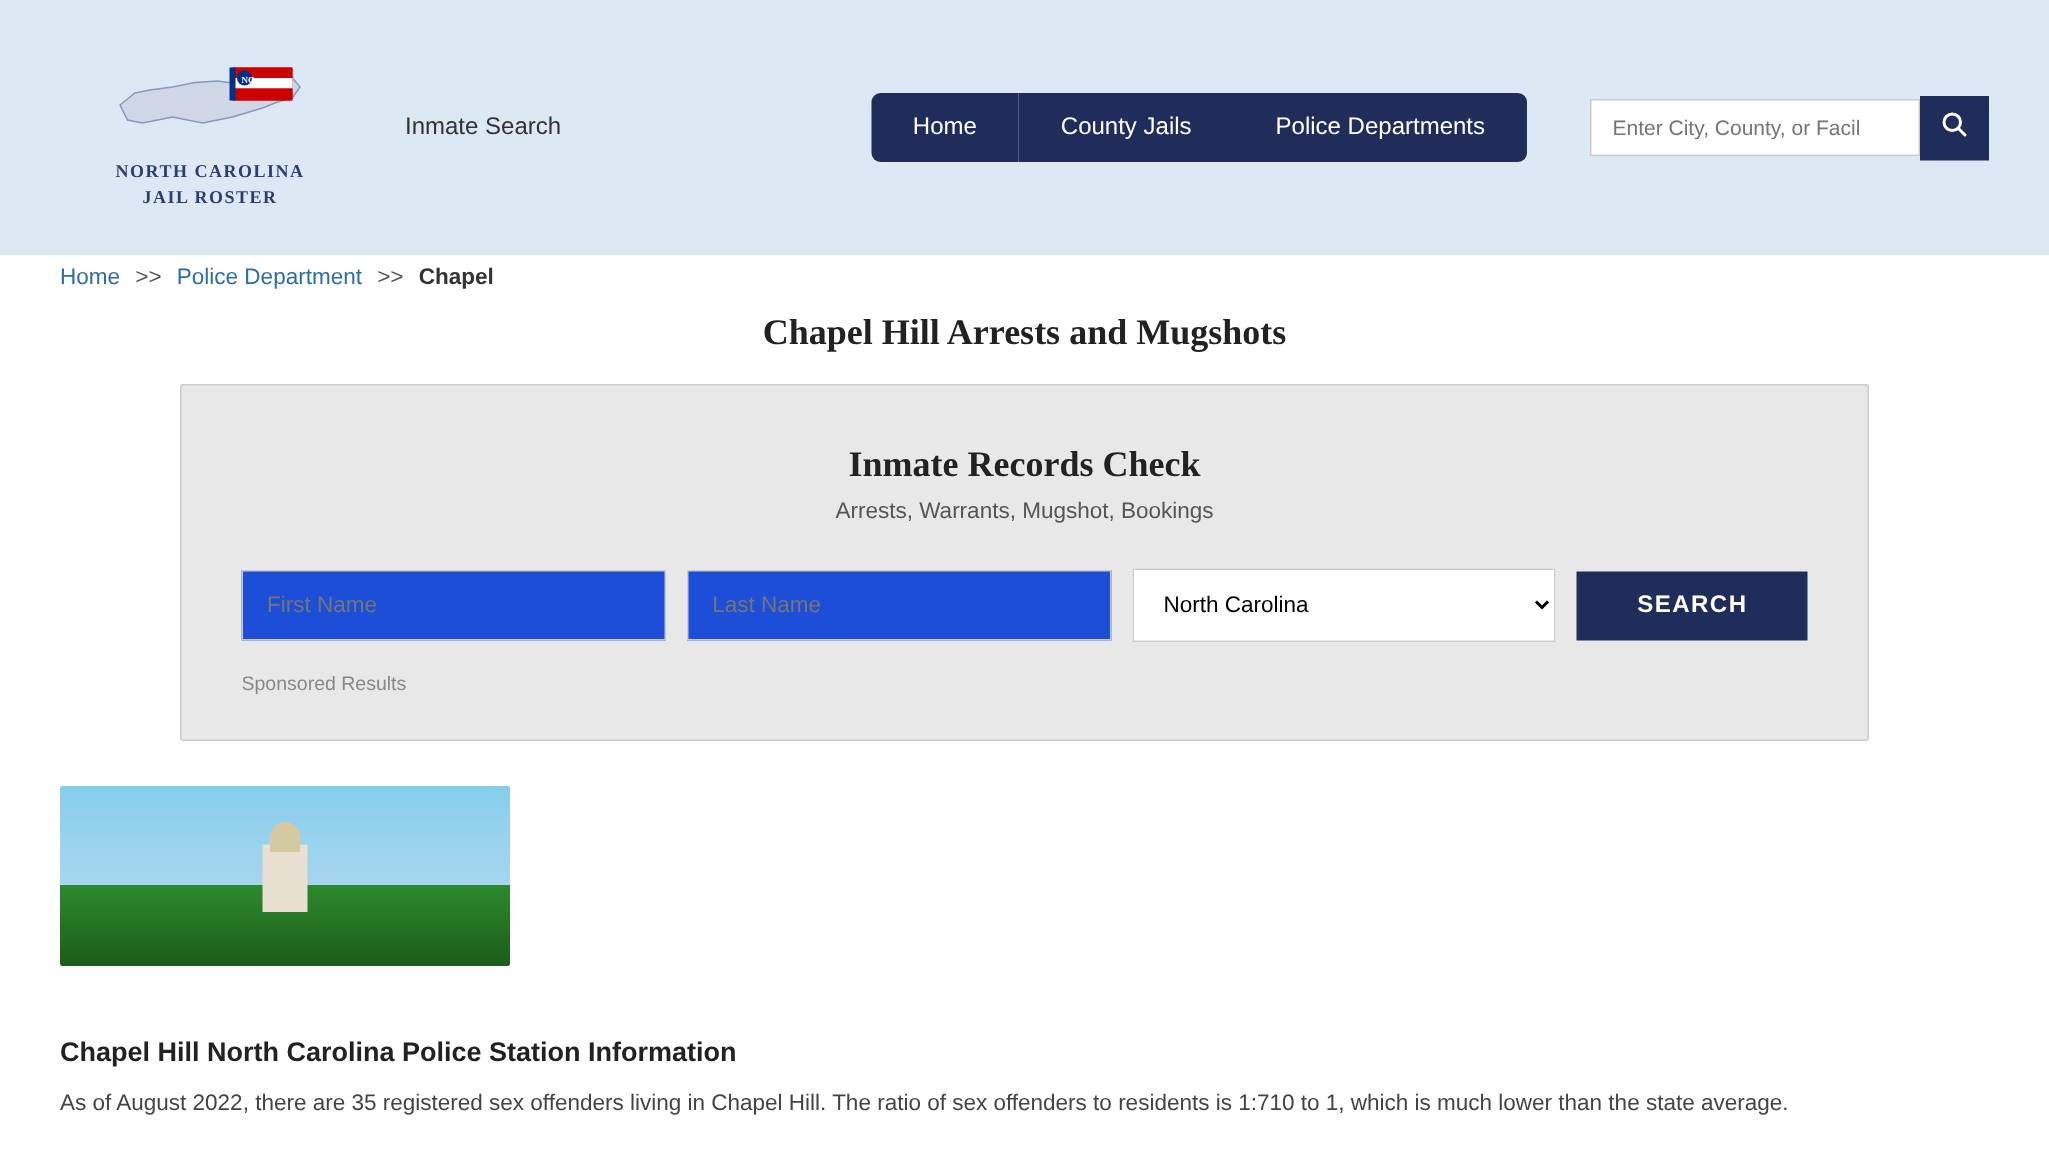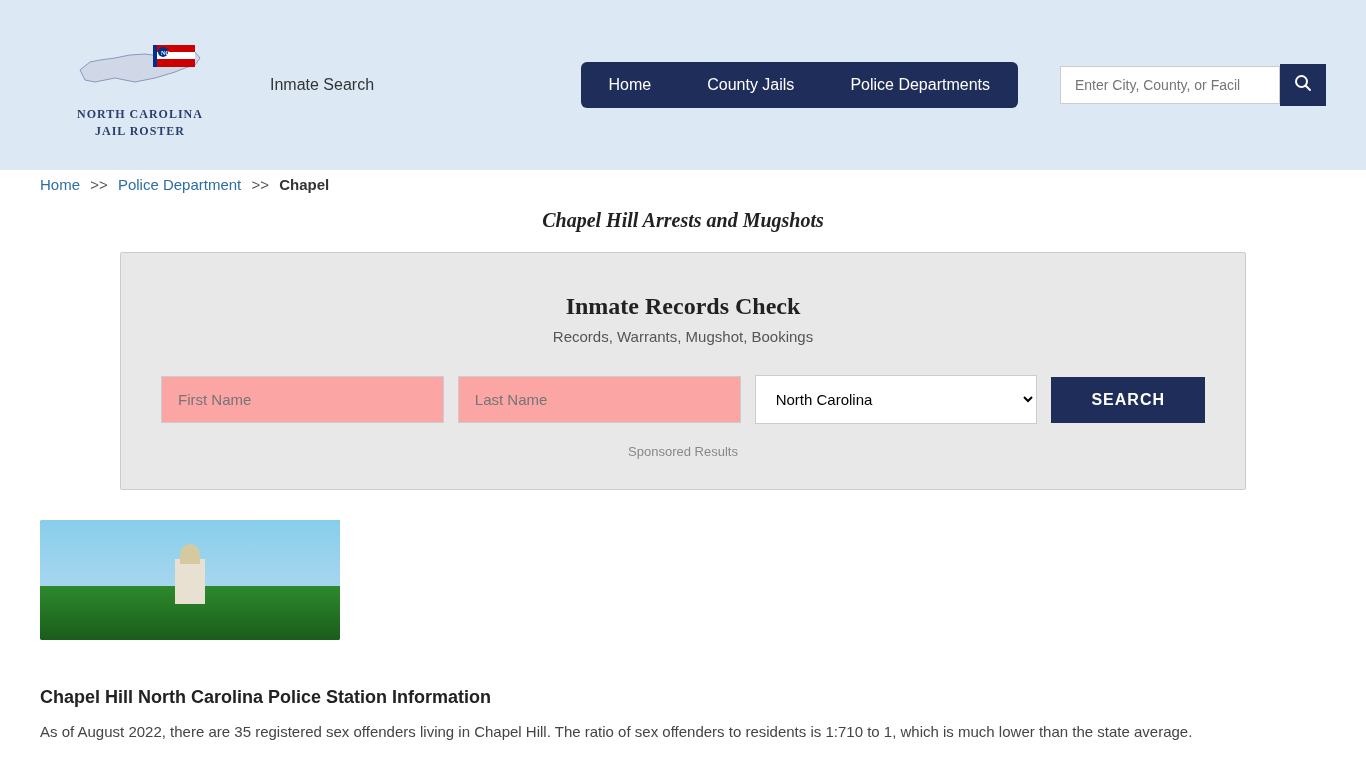--- a/index.html
+++ b/index.html
@@ -92,26 +92,25 @@
     .breadcrumb a {
       color: #2e6da4;
       text-decoration: none;
     }
     .breadcrumb .sep { margin: 0 6px; color: #555; }
     .breadcrumb .current { font-weight: bold; color: #333; }
 
     
     .page-title {
       text-align: center;
-      font-size: 20px;
+      font-size: 24px;
       font-weight: bold;
       font-family: Georgia, serif;
       margin: 10px 40px 20px;
       color: #222;
-      font-style: italic;
     }
 
     
     .records-box {
       background: #e8e8e8;
       border: 1px solid #ccc;
       margin: 0 120px 30px;
       padding: 40px 40px 30px;
       border-radius: 2px;
     }
@@ -135,21 +134,21 @@
       gap: 14px;
       align-items: center;
       margin-bottom: 20px;
     }
     .records-form input[type="text"] {
       flex: 1;
       border: 1px solid #ccc;
       padding: 14px 16px;
       font-size: 15px;
       font-family: Arial, sans-serif;
-      background: #fca5a5;
+      background: #1d4ed8;
       outline: none;
     }
     .records-form select {
       flex: 1;
       border: 1px solid #ccc;
       padding: 14px 16px;
       font-size: 15px;
       font-family: Arial, sans-serif;
       background: #fff;
       outline: none;
@@ -165,21 +164,20 @@
       font-weight: bold;
       letter-spacing: 1px;
       cursor: pointer;
       white-space: nowrap;
     }
     .sponsored {
       font-size: 13px;
       color: #888;
       font-family: Arial, sans-serif;
       margin-top: 18px;
-      text-align: center;
     }
 
     
     .content-section {
       display: flex;
       gap: 47px;
       margin: 0 40px;
       padding-bottom: 20px;
       flex-direction: column;
     }
@@ -289,21 +287,21 @@
   <span class="sep">&gt;&gt;</span>
   <a href="#">Police Department</a>
   <span class="sep">&gt;&gt;</span>
   <span class="current">Chapel</span>
 </div>
 
 <h1 class="page-title">Chapel Hill Arrests and Mugshots</h1>
 
 <div class="records-box">
   <div class="records-title">Inmate Records Check</div>
-  <div class="records-subtitle">Records, Warrants, Mugshot, Bookings</div>
+  <div class="records-subtitle">Arrests, Warrants, Mugshot, Bookings</div>
   <div class="records-form">
     <input type="text" placeholder="First Name" style="">
     <input type="text" placeholder="Last Name" style="">
     <select id="state-select"><option value="Alabama">Alabama</option><option value="Alaska">Alaska</option><option value="Arizona">Arizona</option><option value="Arkansas">Arkansas</option><option value="California">California</option><option value="Colorado">Colorado</option><option value="Connecticut">Connecticut</option><option value="Delaware">Delaware</option><option value="Florida">Florida</option><option value="Georgia">Georgia</option><option value="Hawaii">Hawaii</option><option value="Idaho">Idaho</option><option value="Illinois">Illinois</option><option value="Indiana">Indiana</option><option value="Iowa">Iowa</option><option value="Kansas">Kansas</option><option value="Kentucky">Kentucky</option><option value="Louisiana">Louisiana</option><option value="Maine">Maine</option><option value="Maryland">Maryland</option><option value="Massachusetts">Massachusetts</option><option value="Michigan">Michigan</option><option value="Minnesota">Minnesota</option><option value="Mississippi">Mississippi</option><option value="Missouri">Missouri</option><option value="Montana">Montana</option><option value="Nebraska">Nebraska</option><option value="Nevada">Nevada</option><option value="New Hampshire">New Hampshire</option><option value="New Jersey">New Jersey</option><option value="New Mexico">New Mexico</option><option value="New York">New York</option><option value="North Carolina" selected="">North Carolina</option><option value="North Dakota">North Dakota</option><option value="Ohio">Ohio</option><option value="Oklahoma">Oklahoma</option><option value="Oregon">Oregon</option><option value="Pennsylvania">Pennsylvania</option><option value="Rhode Island">Rhode Island</option><option value="South Carolina">South Carolina</option><option value="South Dakota">South Dakota</option><option value="Tennessee">Tennessee</option><option value="Texas">Texas</option><option value="Utah">Utah</option><option value="Vermont">Vermont</option><option value="Virginia">Virginia</option><option value="Washington">Washington</option><option value="West Virginia">West Virginia</option><option value="Wisconsin">Wisconsin</option><option value="Wyoming">Wyoming</option></select>
     <button class="search-btn-big">SEARCH</button>
   </div>
   <div class="sponsored">Sponsored Results</div>
 </div>
 
 <div class="content-section">

